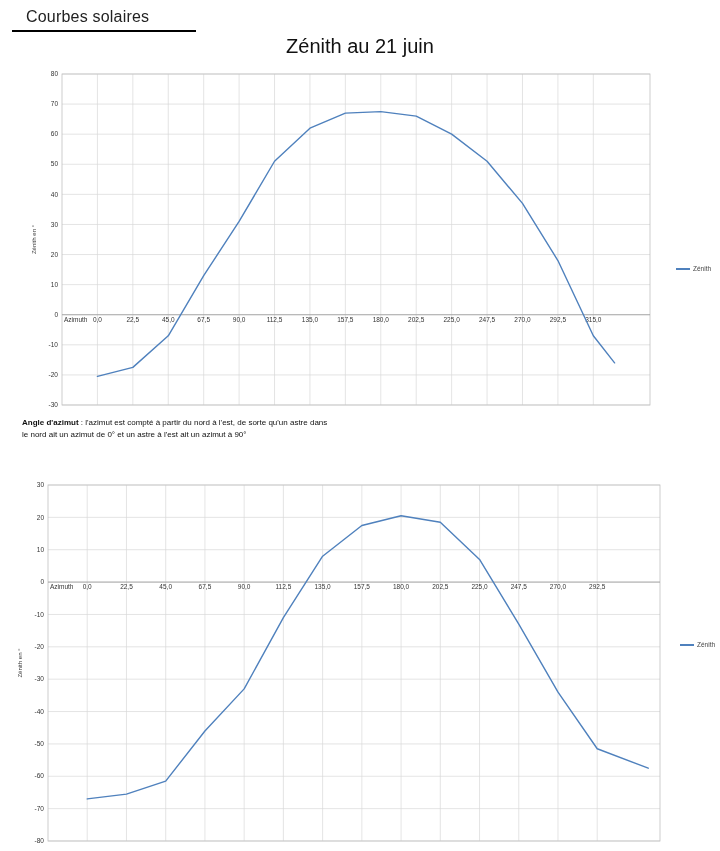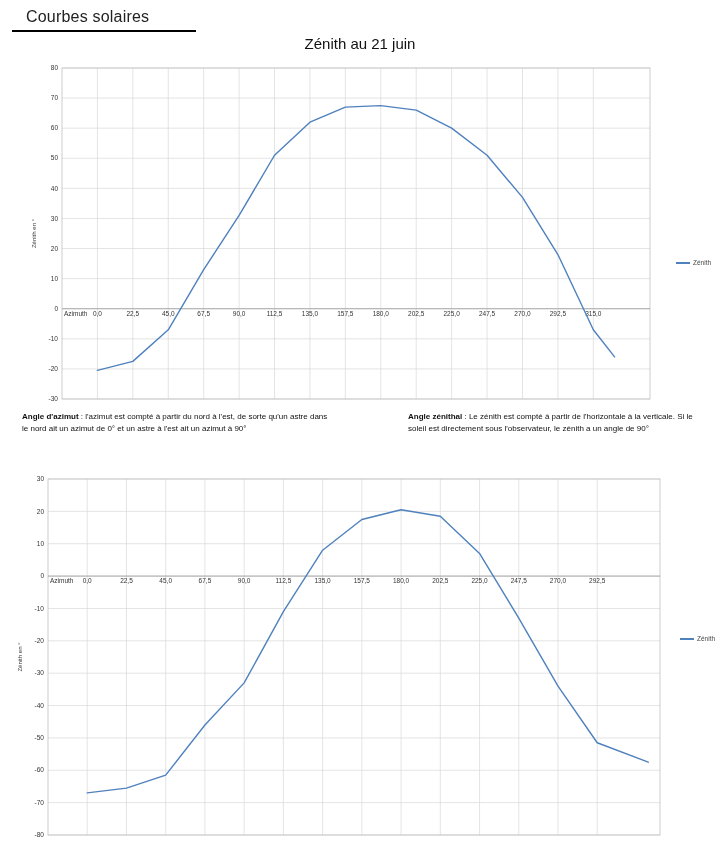--- a/index.html
+++ b/index.html
@@ -25,21 +25,21 @@
     box-sizing: content-box;
     font-weight: normal;
     letter-spacing: .2px;
   }
   .chart-block {
     position: relative;
     width: 720px;
   }
   .chart-title {
     text-align: center;
-    font-size: 15px;
+    font-size: 20px;
     color: #111111;
     margin: 3px 0 2px 0;
     font-weight: normal;
   }
   .chart-area {
     position: relative;
   }
   svg { display: block; }
   .legend {
     position: absolute;
@@ -159,23 +159,20 @@
         <span class="swatch"></span>
         <span>Zénith</span>
       </div>
     </div>
   </div>
 
   <div class="notes">
     <div class="note left">
       <b>Angle d'azimut</b><span> : l'azimut est compté à partir du nord à l'est, de sorte qu'un astre dans le nord ait un azimut de 0° et un astre à l'est ait un azimut à 90°</span>
     </div>
-    <div class="note right">
-      <b>Angle zénithal</b><span> : Le zénith est compté à partir de l'horizontale à la verticale. Si le soleil est directement sous l'observateur, le zénith a un angle de 90°</span>
-    </div>
   </div>
 
   <div class="chart-block">
     <div class="chart-area">
       <svg id="svg-december" width="720" height="380">
           <rect x="48" y="12" width="612" height="356" fill="#ffffff" stroke="none"></rect>
           <line x1="48" y1="368" x2="660" y2="368" stroke="#d9d9d9" stroke-width="0.7"></line>
           <line x1="48" y1="335.6363636363636" x2="660" y2="335.6363636363636" stroke="#d9d9d9" stroke-width="0.7"></line>
           <line x1="48" y1="303.27272727272725" x2="660" y2="303.27272727272725" stroke="#d9d9d9" stroke-width="0.7"></line>
           <line x1="48" y1="270.90909090909093" x2="660" y2="270.90909090909093" stroke="#d9d9d9" stroke-width="0.7"></line>

